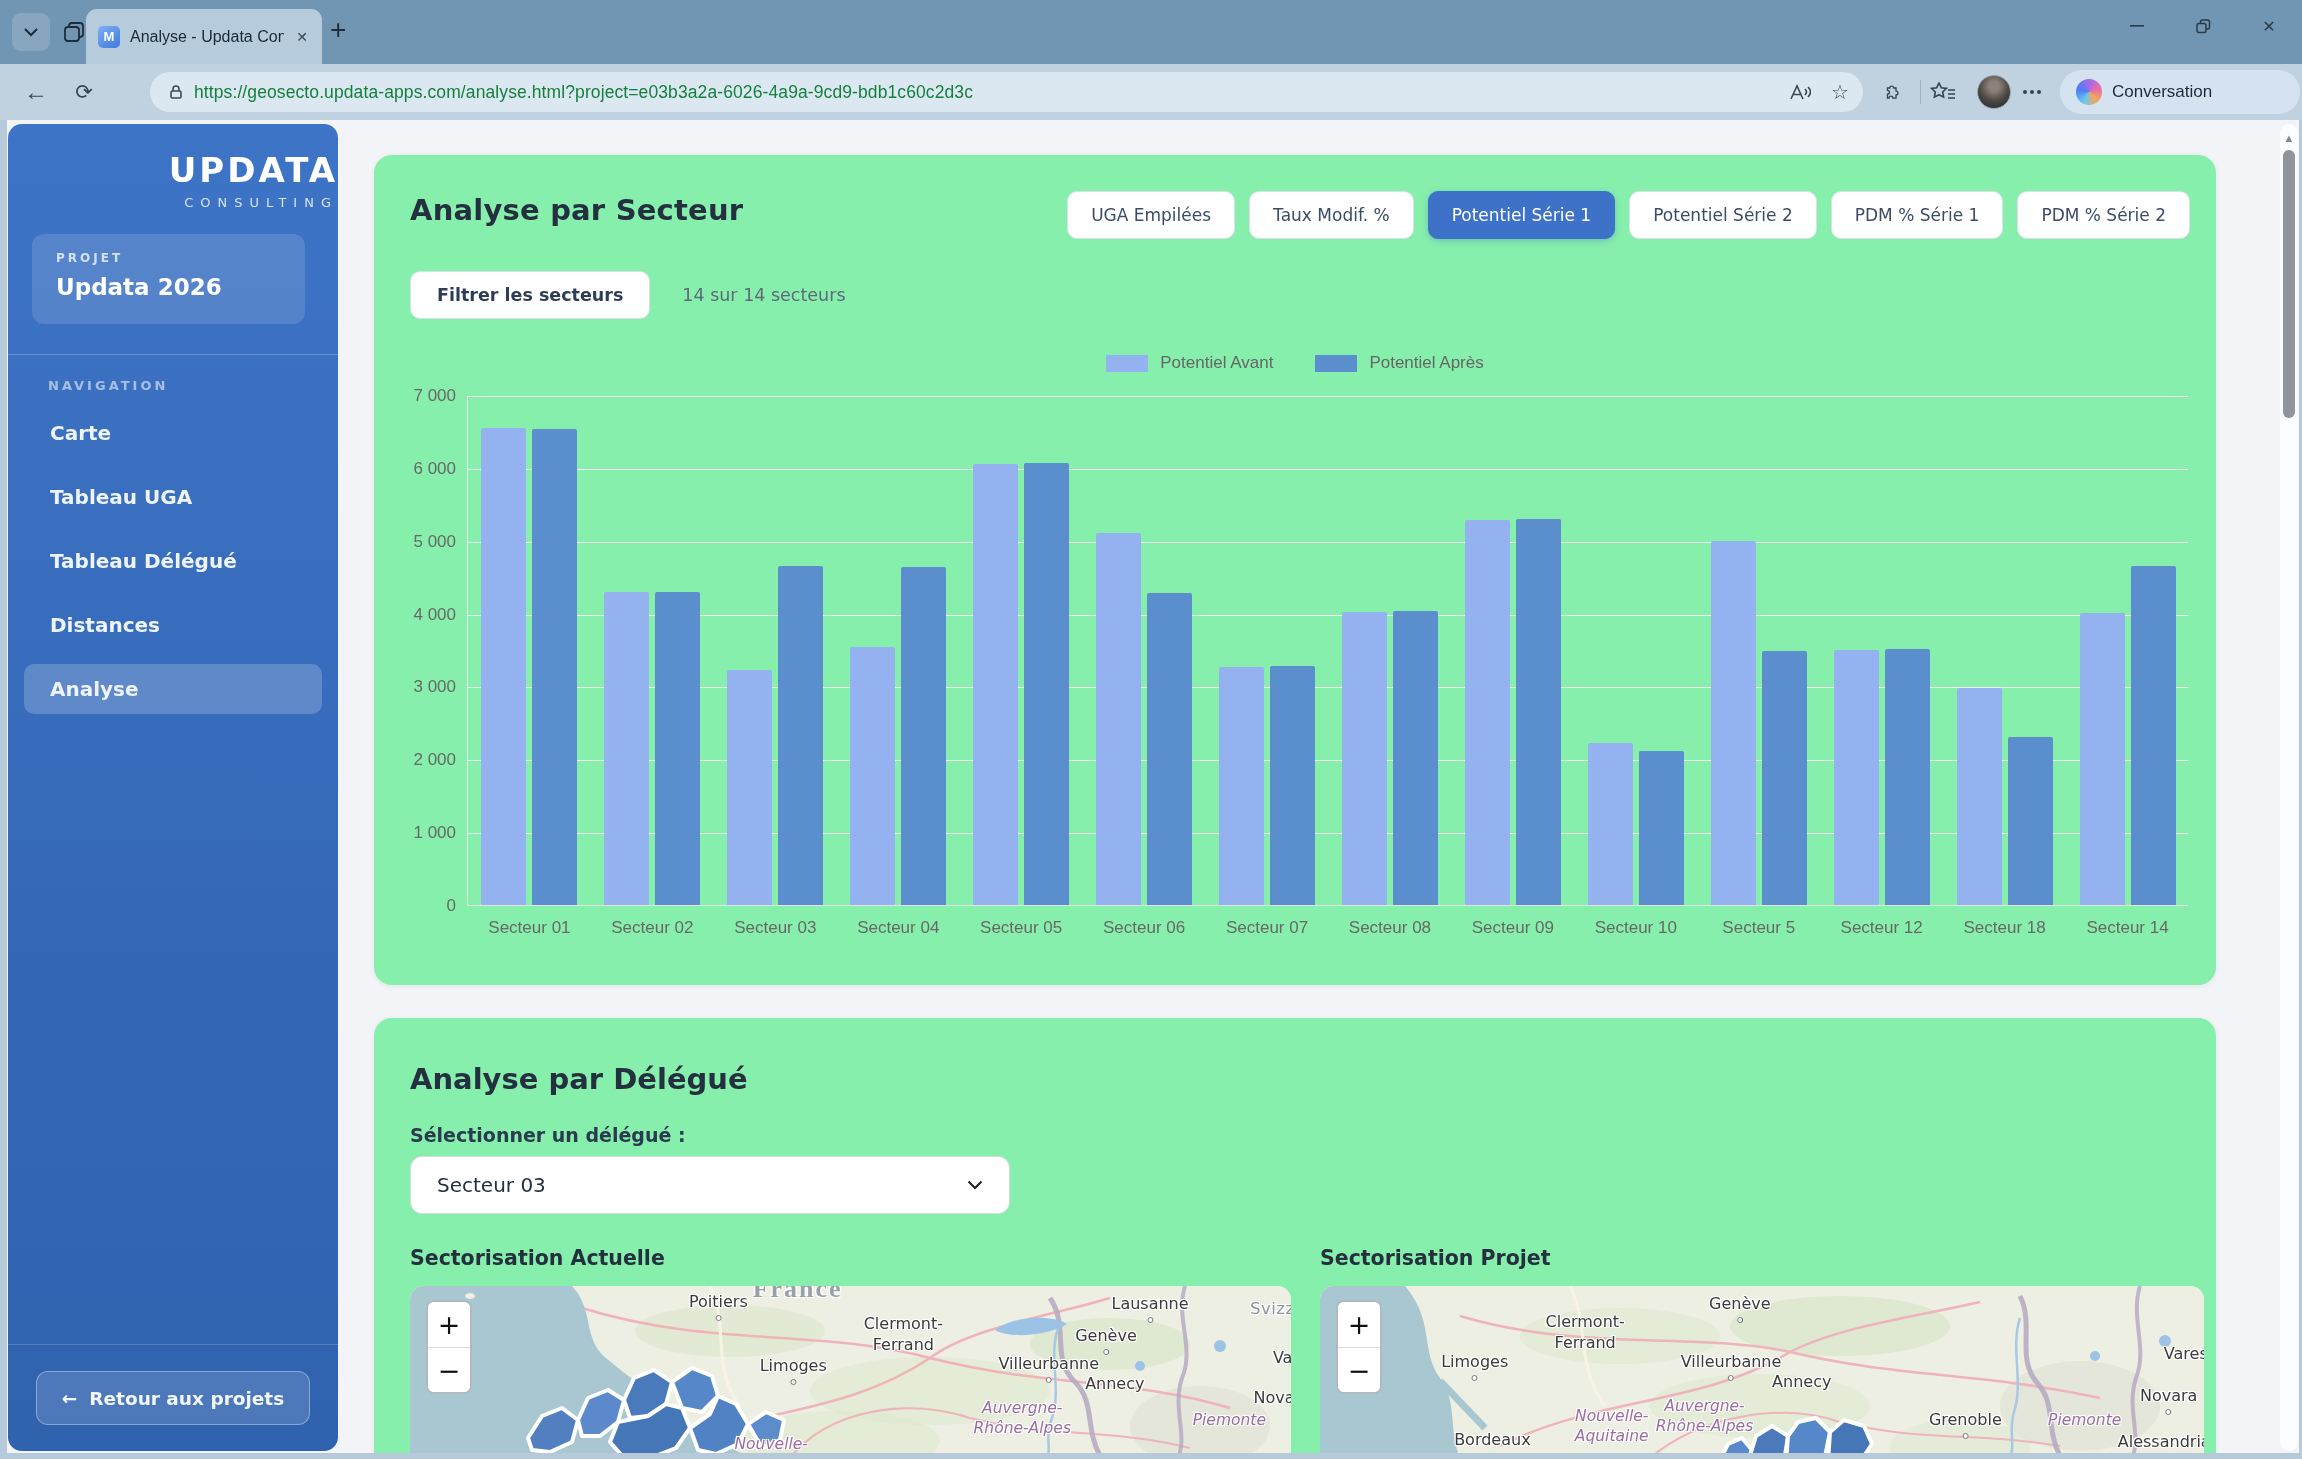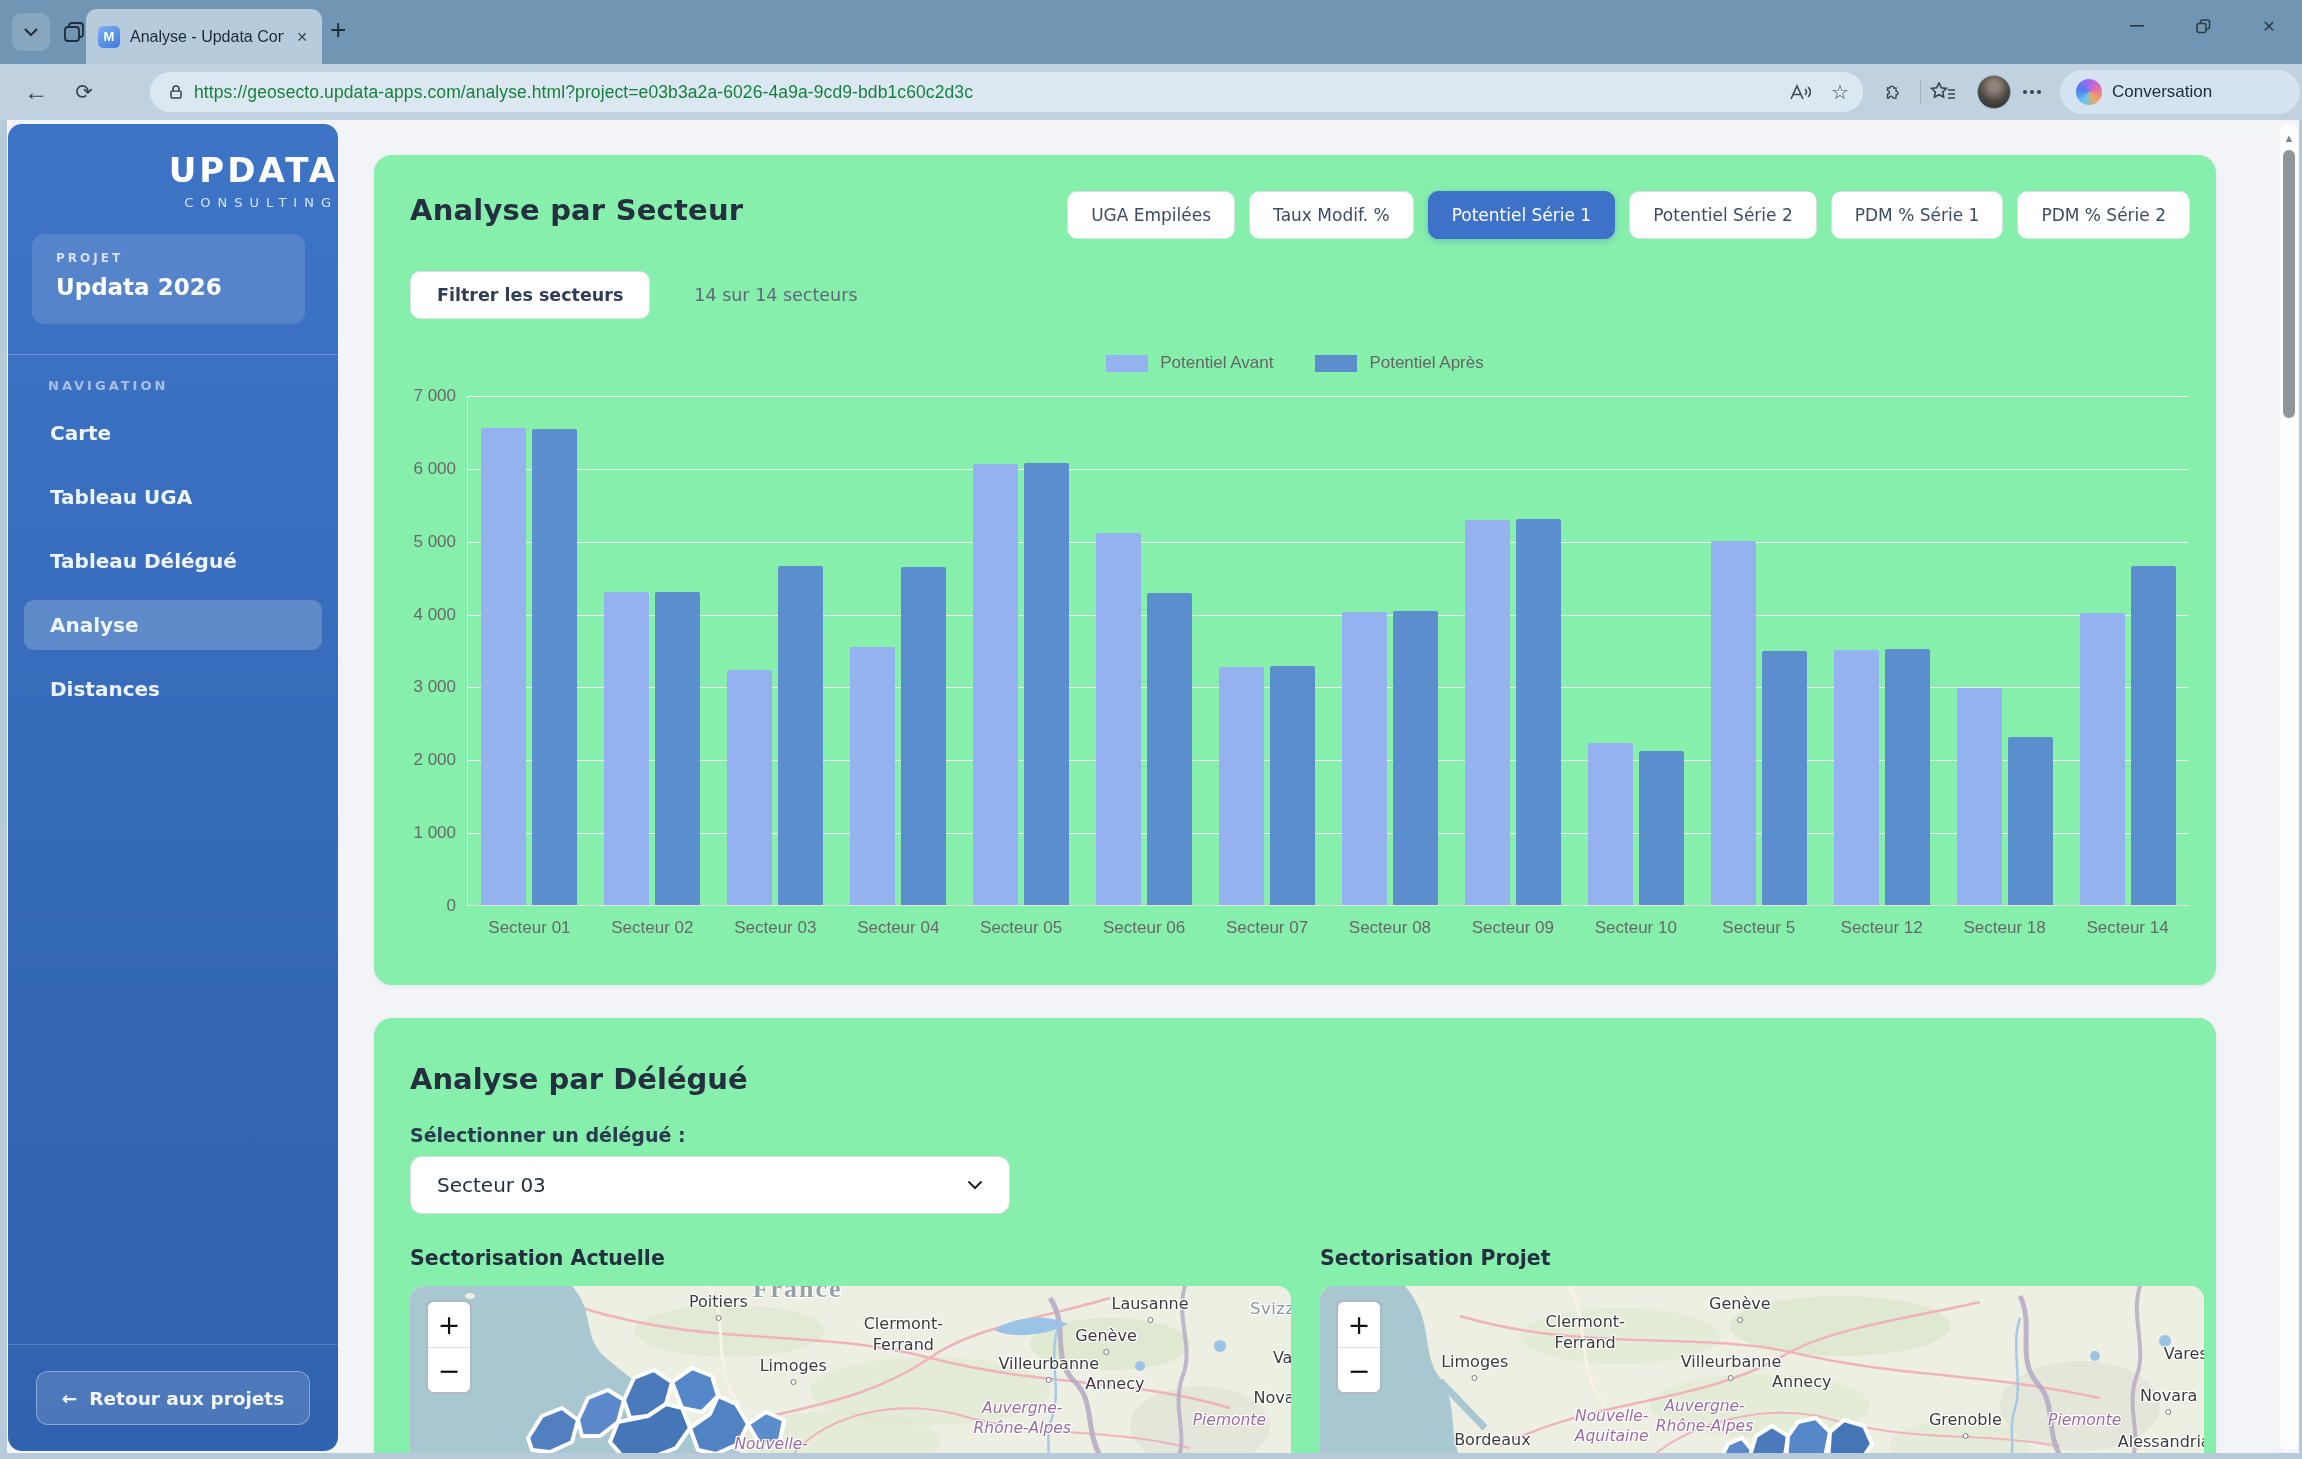--- a/index.html
+++ b/index.html
@@ -74,21 +74,21 @@
   .card { position:absolute; background:#86efac; border-radius:18px; box-shadow:0 1px 5px rgba(30,40,60,.07);
           font-family:"DejaVu Sans", sans-serif; }
   .card1 { left:374px; top:35px; width:1842px; height:830px; }
   .card2 { left:374px; top:898px; width:1842px; height:700px; overflow:hidden; }
   .sec-title { position:absolute; left:36px; top:38px; font-size:29px; font-weight:bold; color:#24303f;
                letter-spacing:.2px; }
   .viewbtns { position:absolute; right:26px; top:36px; display:flex; gap:14px; }
   .vbtn { height:48px; border-radius:10px; padding:0 23px; display:flex; align-items:center;
           font-size:17px; font-weight:400; color:#3c4c66; background:#fff; border:1.5px solid #dbe0e8; }
   .vbtn.active { background:#3d72c8; color:#fff; border-color:#3d72c8; box-shadow:0 2px 6px rgba(61,114,200,.35); }
-  .filterrow { position:absolute; left:36px; top:116px; display:flex; align-items:center; gap:44px; }
+  .filterrow { position:absolute; left:36px; top:116px; display:flex; align-items:center; gap:32px; }
   .fbtn { height:48px; border-radius:10px; padding:0 26px; display:flex; align-items:center;
           font-size:17.5px; font-weight:600; color:#2f3e57; background:#fff; border:1.5px solid #dbe0e8; }
   .fcount { font-size:17.5px; color:#5e6a7a; }
 
   
   .chart { position:absolute; left:0; top:190px; width:100%; font-family:"Liberation Sans", sans-serif; }
   .legend { position:absolute; left:0; top:8px; width:100%; display:flex; justify-content:center;
             gap:42px; align-items:center; }
   .litem { display:flex; align-items:center; gap:12px; }
   .lswatch { width:42px; height:17px; }
@@ -232,22 +232,22 @@
       <div class="proj-card">
         <div class="proj-label">PROJET</div>
         <div class="proj-name">Updata 2026</div>
       </div>
       <div class="sb-divider"></div>
       <div class="nav-label">NAVIGATION</div>
       <nav class="nav">
           <div class="nav-item">Carte</div>
           <div class="nav-item">Tableau UGA</div>
           <div class="nav-item">Tableau Délégué</div>
+          <div class="nav-item">Distances</div>
           <div class="nav-item active">Analyse</div>
-          <div class="nav-item">Distances</div>
         </nav>
       <div class="sb-divider2"></div>
       <div class="back-btn">
         <span>←</span>
         <span>Retour aux projets</span>
       </div>
     </aside>
 
     <section class="card card1">
       <h1 class="sec-title">Analyse par Secteur</h1>

